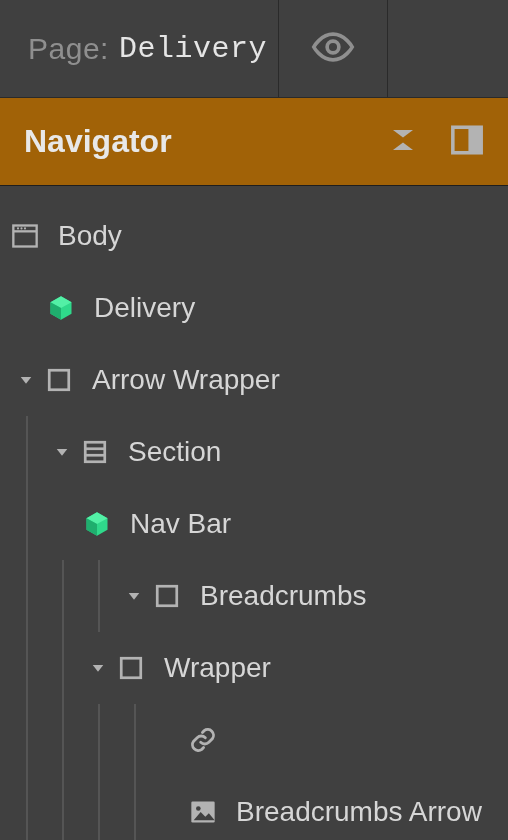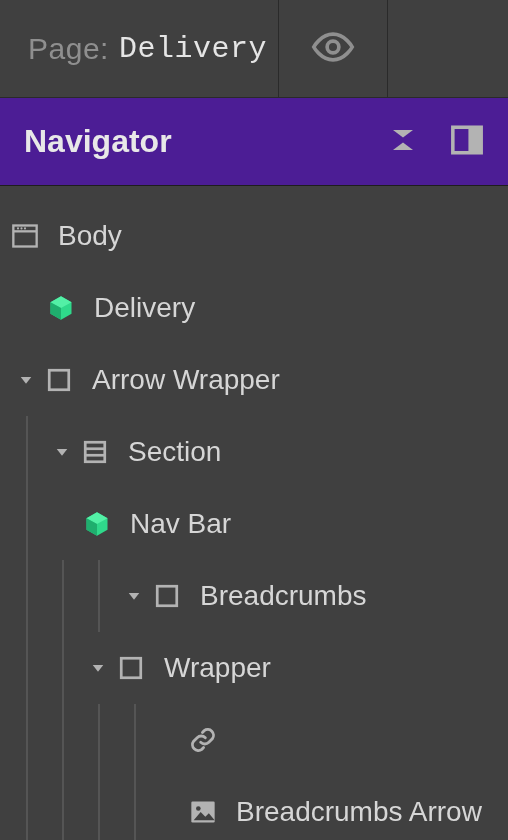--- a/index.html
+++ b/index.html
@@ -39,21 +39,21 @@
   .eye-cell {
     width: 110px;
     display: flex;
     align-items: center;
     justify-content: center;
     border-left: 1px solid #2a2a2a;
     border-right: 1px solid #2a2a2a;
   }
   .nav-header {
     height: 88px;
-    background: #4c1d95;
+    background: #a16207;
     display: flex;
     align-items: center;
     padding: 0 24px;
     border-bottom: 1px solid #1e1e1e;
   }
   .nav-title {
     color: #e8e8e8;
     font-size: 32px;
     font-weight: 600;
     flex: 1;

